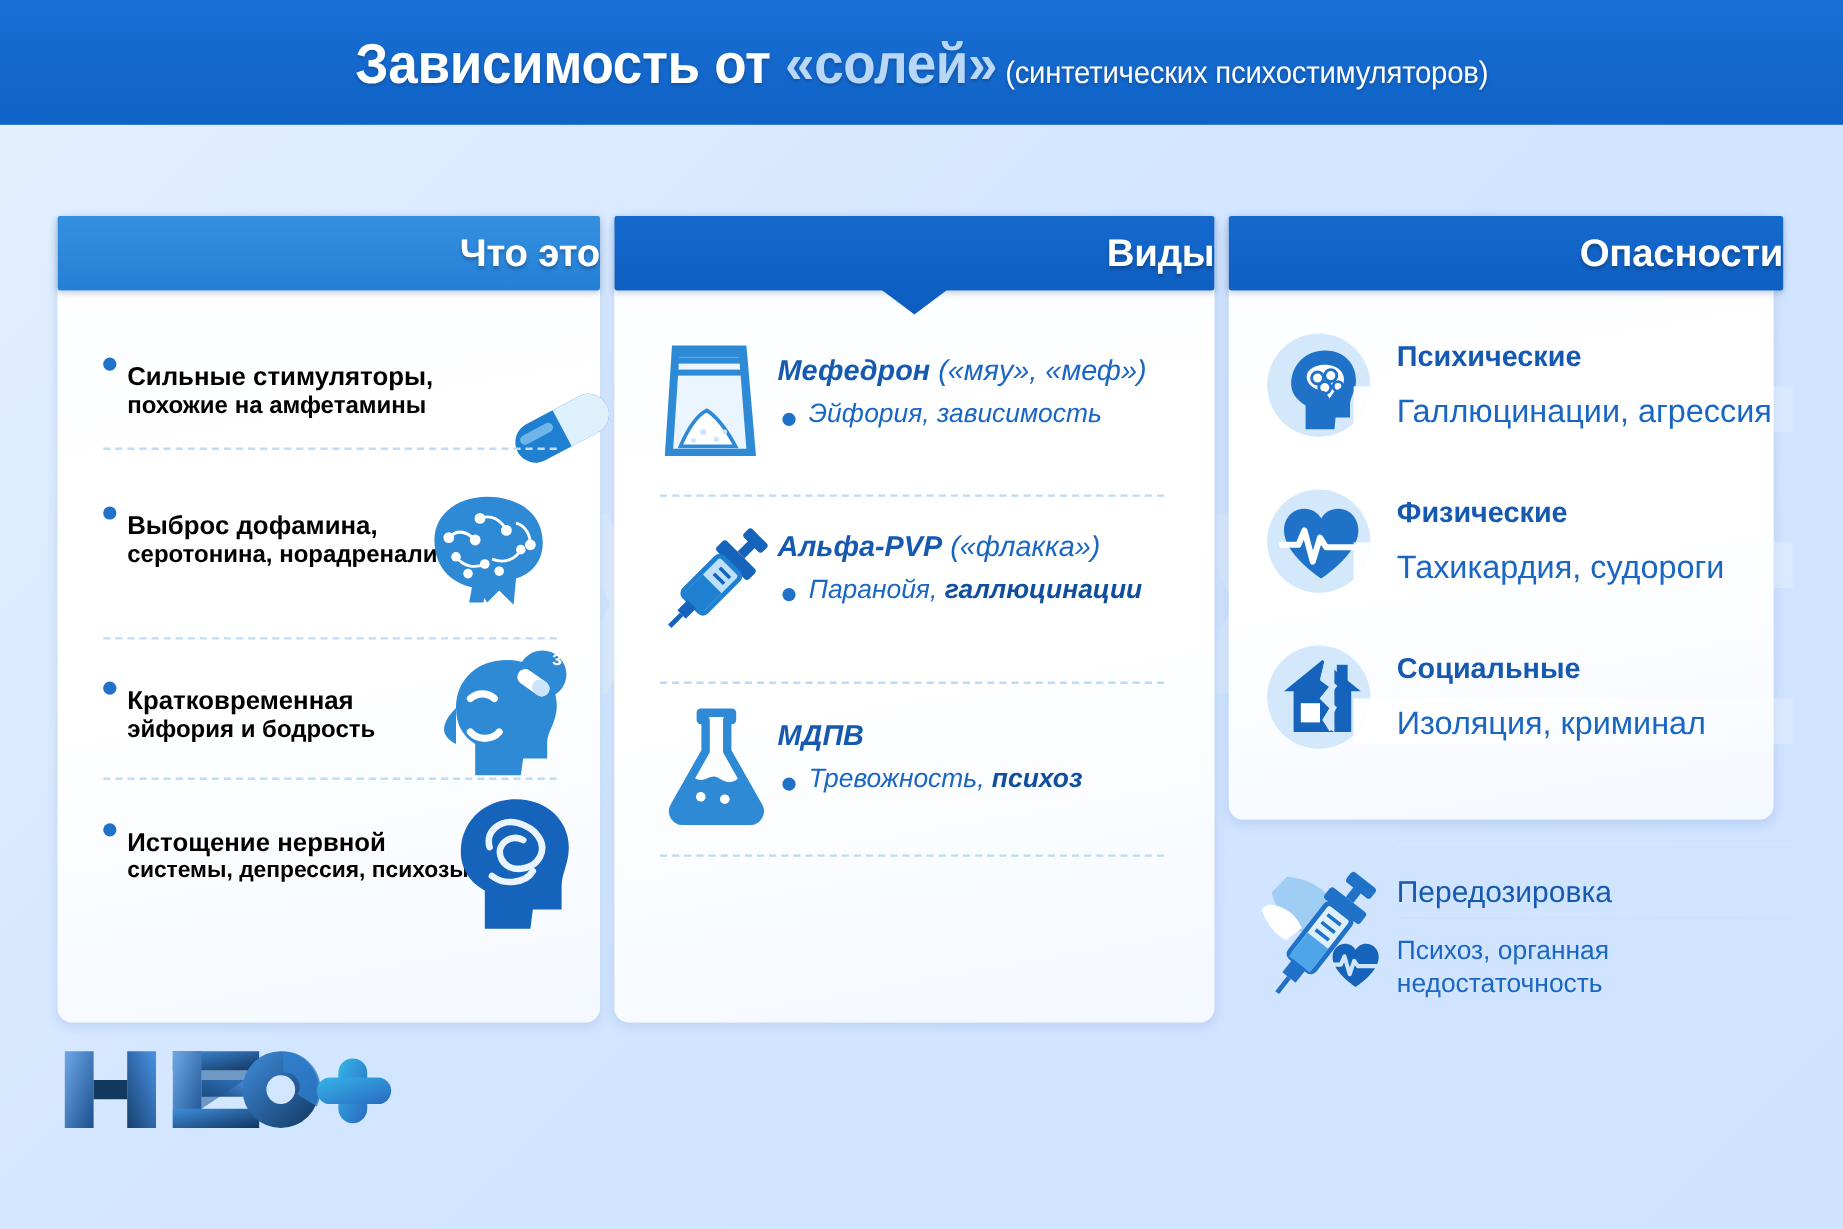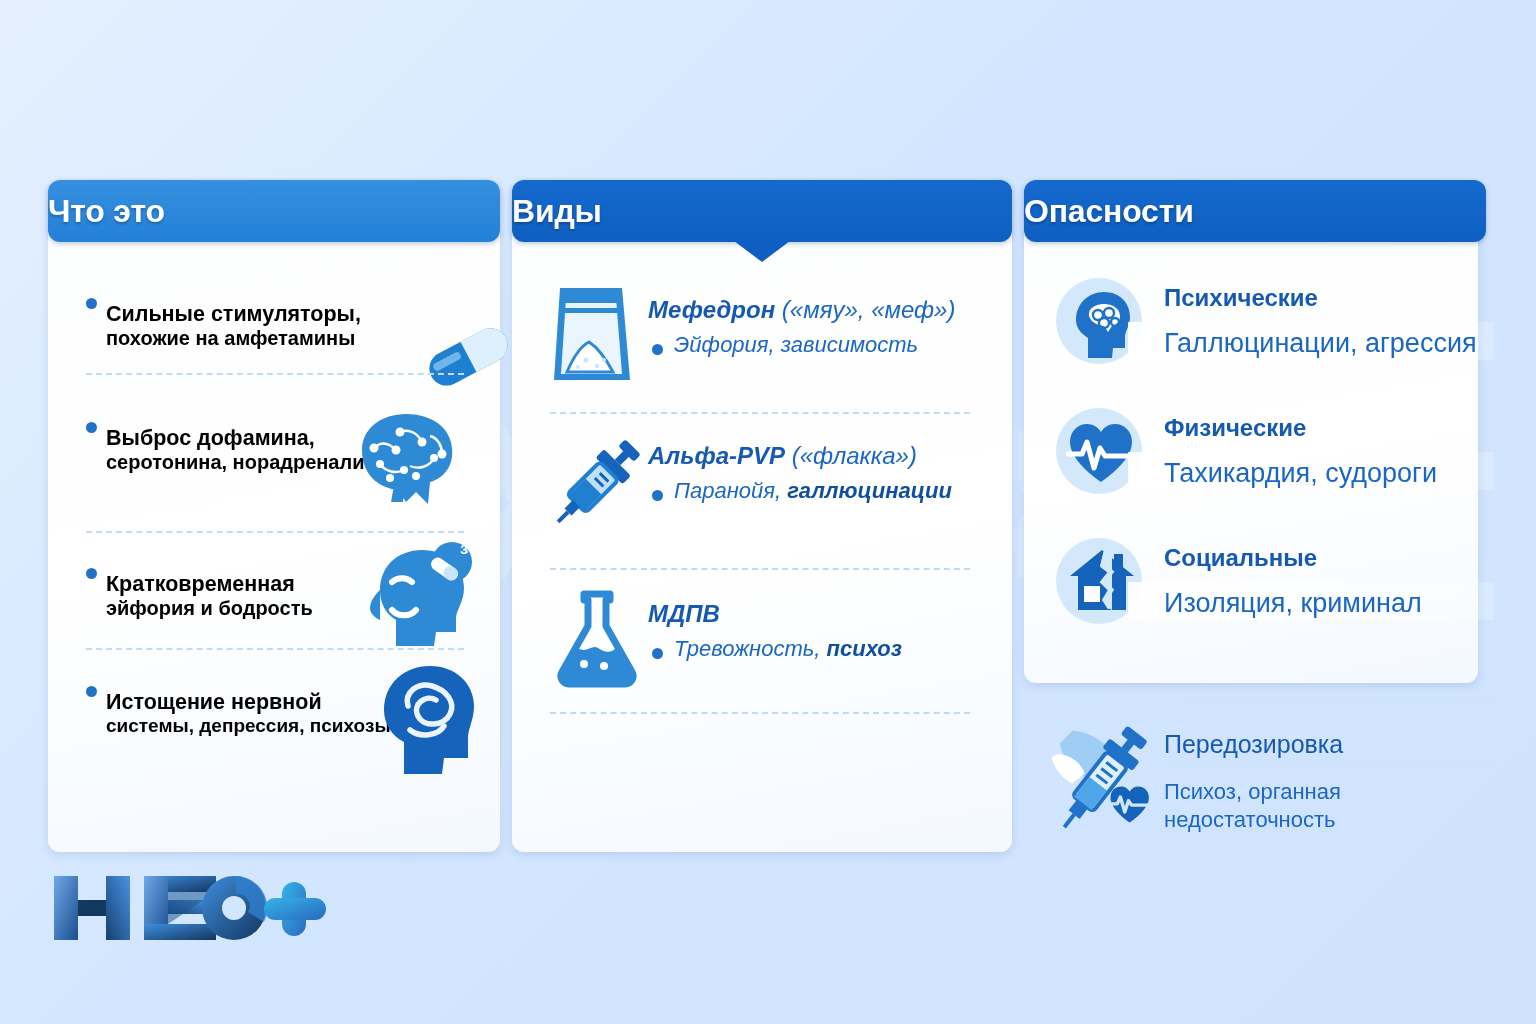--- a/index.html
+++ b/index.html
@@ -29,22 +29,22 @@
     clip-path:polygon(0 0,48% 0,100% 50%,48% 100%,0 100%,52% 50%);}
   .arrow-bg{position:absolute;width:78px;height:150px;background:#b5d6fb;opacity:.75;
     -webkit-clip-path:polygon(0 0,48% 0,100% 50%,48% 100%,0 100%,52% 50%);
     clip-path:polygon(0 0,48% 0,100% 50%,48% 100%,0 100%,52% 50%);}
   #arrow1,#arrow1b{left:468px;top:428px;}
   #arrow2,#arrow2b{left:988px;top:428px;}
 
   
   .card{position:absolute;background:linear-gradient(170deg,#fdfeff 0%,#ffffff 55%,#f4f9ff 100%);
     border-radius:12px;box-shadow:0 3px 10px rgba(30,80,150,.14);z-index:2;}
-  .card-head{position:absolute;border-radius:12px;display:flex;align-items:center;
-    justify-content:flex-start;z-index:3;box-shadow:0 2px 5px rgba(10,60,130,.25);}
+  .card-head{position:absolute;border-radius:2px;display:flex;align-items:center;
+    justify-content:flex-end;z-index:3;box-shadow:0 2px 5px rgba(10,60,130,.25);}
   .card-head h2{margin:0;font-size:32px;font-weight:bold;color:#fff;
     text-shadow:0 2px 3px rgba(0,0,0,.25);letter-spacing:-.2px;}
 
   #card-what{left:48px;top:180px;width:452px;height:672px;}
   #head-what{left:48px;top:180px;width:452px;height:62px;
     background:linear-gradient(180deg,#3590e0 0%,#2480d6 100%);}
   #card-types{left:512px;top:180px;width:500px;height:672px;}
   #head-types{left:512px;top:180px;width:500px;height:62px;
     background:linear-gradient(180deg,#1569cd 0%,#0f5fc2 100%);}
   #head-types::after{content:"";position:absolute;left:50%;bottom:-20px;margin-left:-28px;
@@ -100,20 +100,25 @@
   
   #logo{position:absolute;left:48px;top:868px;width:300px;height:80px;z-index:5;}
 
   .nowrap{white-space:nowrap;}
 </style>
 </head>
 <body>
 
 <div class="page">
 
+  <div class="banner">
+    <div class="banner-title">
+      <span>Зависимость от </span><span class="accent">«солей»</span><span class="banner-sub"> (синтетических психостимуляторов)</span>
+    </div>
+  </div>
 
   <div class="arrow-bg" id="arrow1b"></div>
   <div class="arrow" id="arrow1"></div>
   <div class="arrow-bg" id="arrow2b"></div>
   <div class="arrow" id="arrow2"></div>
 
   <div class="card" id="card-what"></div>
   <div class="card-head" id="head-what">
     <h2>Что это</h2>
   </div>

